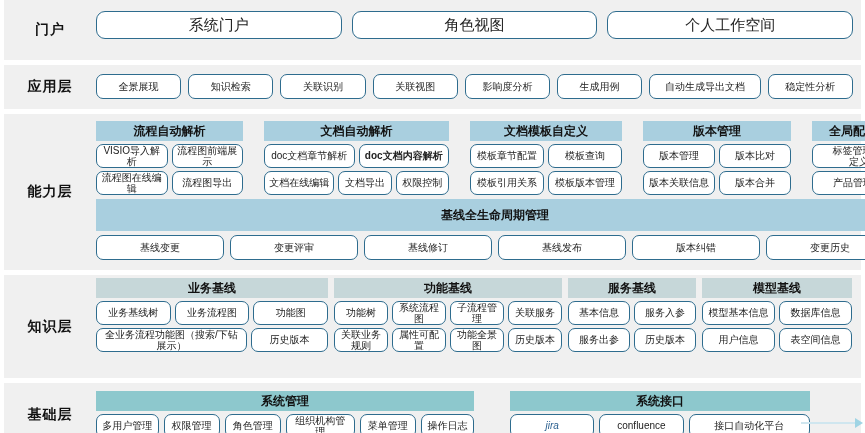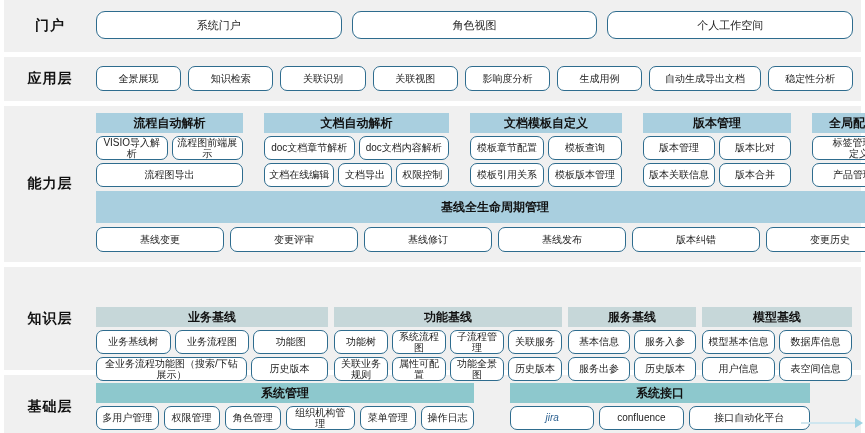--- a/index.html
+++ b/index.html
@@ -34,21 +34,21 @@
     background:#ffffff;
     border-radius:7px;
     font-size:10px;
     color:#222;
     display:flex;align-items:center;justify-content:center;
     text-align:center;
     box-sizing:border-box;
     padding:2px 4px;
     line-height:1.15;
   }
-  .pill.big{font-size:11px;border-radius:9px;}
+  .pill.big{font-size:15px;border-radius:9px;}
 
   
   .row-portal{display:flex;gap:10px;}
   .row-portal .pill{height:28px;flex:1 1 0;}
 
   
   .row-app{display:flex;gap:7px;}
   .row-app .pill{height:25px;flex:1 1 0;}
 
   
@@ -99,21 +99,21 @@
     border-top:5px solid transparent;
     border-bottom:5px solid transparent;
     border-left:8px solid #9fd4e4;
   }
 </style>
 </head>
 <body>
 
 <div class="diagram">
 
-  <div class="band" style="height:52px;">
+  <div class="band" style="height:60px;">
     <div class="band-label">门户</div>
     <div class="band-body" style="padding-top:11px;">
       <div class="row-portal">
         <div class="pill big">系统门户</div>
         <div class="pill big">角色视图</div>
         <div class="pill big">个人工作空间</div>
       </div>
     </div>
   </div>
 
@@ -139,29 +139,30 @@
 
       <div class="cap-groups">
 
         <div class="cap-group" style="width:147px;">
           <div class="grp-head">流程自动解析</div>
           <div class="grp-row">
             <div class="pill" style="flex:1;">VISIO导入解析</div>
             <div class="pill" style="flex:1;">流程图前端展示</div>
           </div>
           <div class="grp-row">
+            <div class="pill" style="flex:1;">流程图在线编辑</div>
             <div class="pill" style="flex:1;">流程图导出</div>
           </div>
         </div>
 
         <div class="cap-group" style="width:185px;">
           <div class="grp-head">文档自动解析</div>
           <div class="grp-row">
             <div class="pill" style="flex:1;">doc文档章节解析</div>
-            <div class="pill" style="flex:1;">doc文档内容解析</div>
+            <div class="pill" style="flex:1;font-weight:bold;">doc文档内容解析</div>
           </div>
           <div class="grp-row">
             <div class="pill" style="flex:1.25;">文档在线编辑</div>
             <div class="pill" style="flex:0.9;">文档导出</div>
             <div class="pill" style="flex:0.9;">权限控制</div>
           </div>
         </div>
 
         <div class="cap-group" style="width:152px;">
           <div class="grp-head">文档模板自定义</div>
@@ -209,21 +210,21 @@
           <div class="pill">版本纠错</div>
           <div class="pill">变更历史</div>
         </div>
       </div>
 
     </div>
   </div>
 
   <div class="band" style="height:103px;">
     <div class="band-label">知识层</div>
-    <div class="band-body" style="padding-top:12px;margin-top:28px;">
+    <div class="band-body" style="padding-top:3px;">
       <div class="kn-groups">
 
         <div class="kn-group" style="width:232px;">
           <div class="grp-head knowledge">业务基线</div>
           <div class="kn-row">
             <div class="pill" style="flex:1;">业务基线树</div>
             <div class="pill" style="flex:1;">业务流程图</div>
             <div class="pill" style="flex:1;">功能图</div>
           </div>
           <div class="kn-row">

